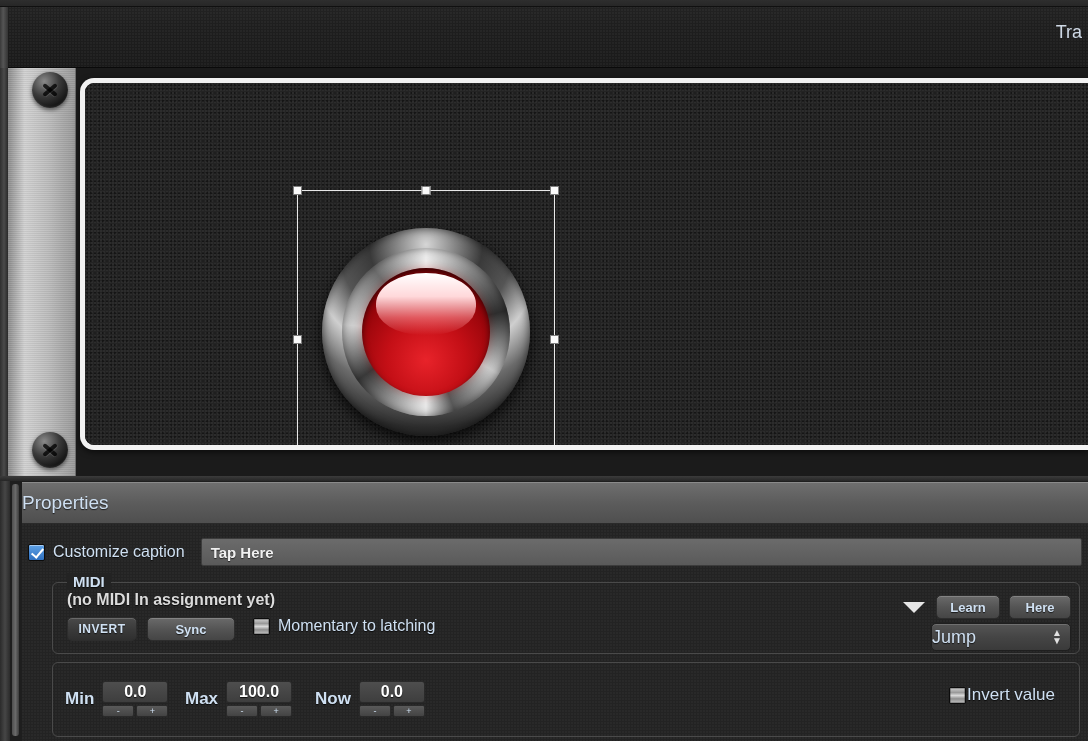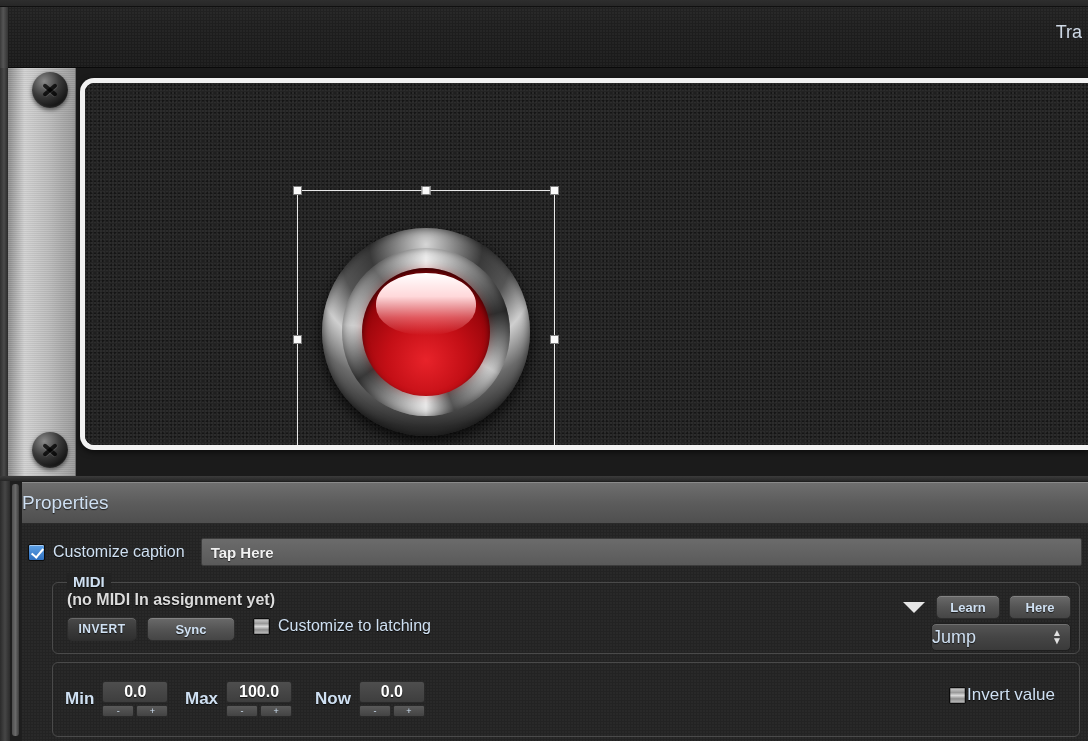--- a/index.html
+++ b/index.html
@@ -502,21 +502,21 @@
       <div class="group grp-midi">
         <div class="group-title">MIDI</div>
 
         <div class="midi-status">(no MIDI In assignment yet)</div>
 
         <div class="btn dark btn-invert">INVERT</div>
         <div class="btn btn-sync">Sync</div>
 
         <div class="momentary-row">
           <div class="chk off"></div>
-          <div class="lbl">Customize to latching</div>
+          <div class="lbl">Momentary to latching</div>
         </div>
 
         <div class="caret-down"></div>
         <div class="btn btn-learn">Learn</div>
         <div class="btn btn-clear">Here</div>
 
         <div class="select-jump">
           <div class="select-jump-text">Jump</div>
           <div class="select-arrows">▲<br>▼</div>
         </div>

